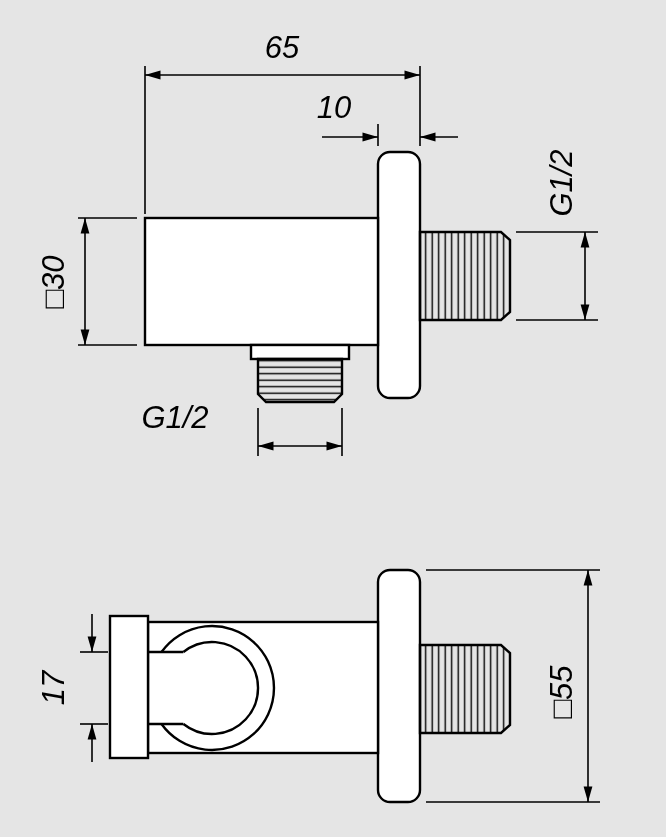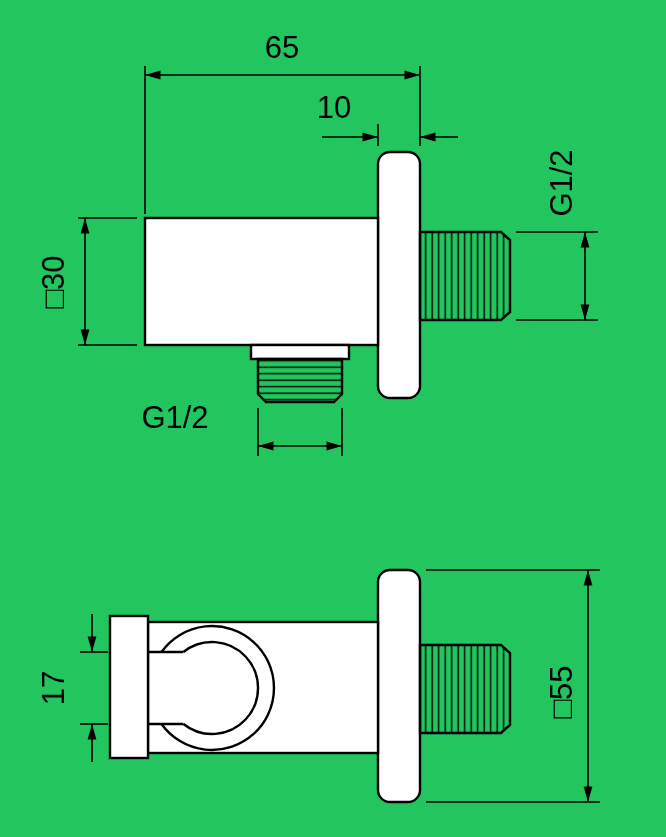--- a/index.html
+++ b/index.html
@@ -9,22 +9,23 @@
   }
   body {
     width: 666px;
     height: 837px;
     font-family: "Liberation Sans", sans-serif;
   }
   .drawing-wrap {
     position: relative;
     width: 666px;
     height: 837px;
-    background: #22c55e;
+    background: #e5e5e5;
     overflow: hidden;
+    font-style: italic;
   }
   svg { display: block; }
   .outline {
     fill: #ffffff;
     stroke: #000000;
     stroke-width: 2.4;
   }
   .thread-fill-v {
     fill: url(#vthread);
     stroke: #000000;

